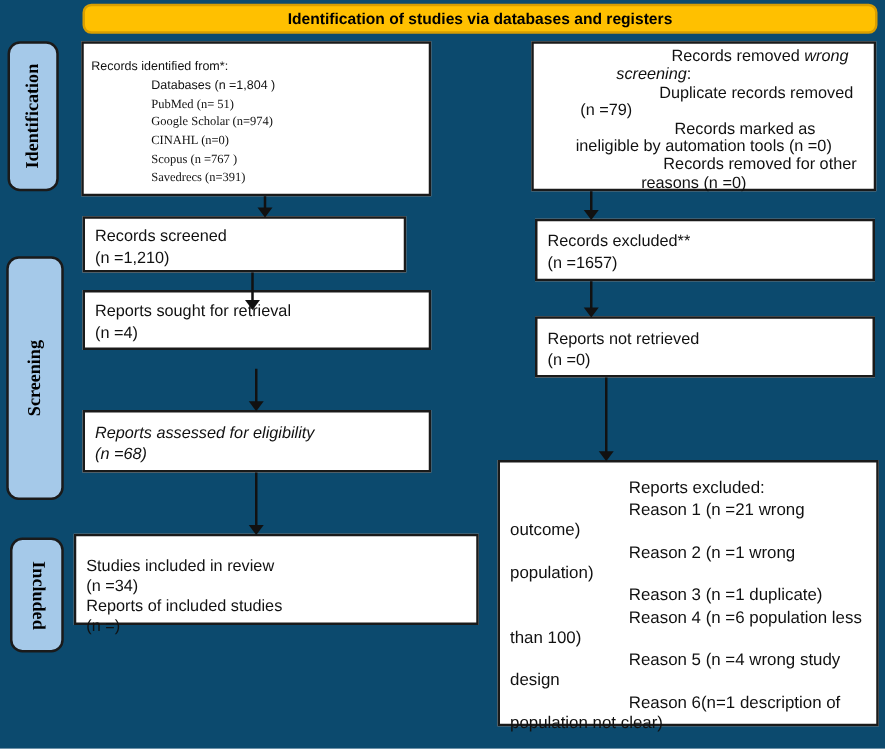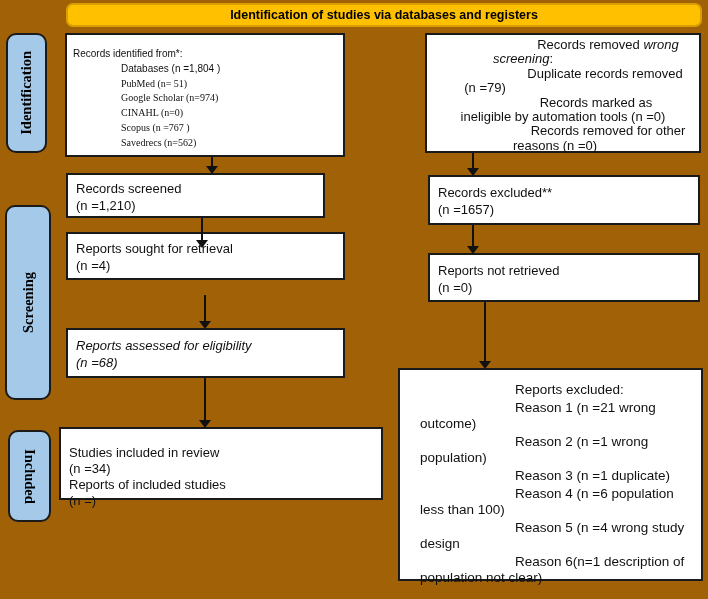--- a/index.html
+++ b/index.html
@@ -4,21 +4,21 @@
 <style>
   :root{
     --header-fill:#FFC000;
     --header-border:#D99E00;
     --stage-fill:#A5C9E9;
     --ink:#111111;
   }
   *{box-sizing:border-box;margin:0;padding:0;}
   html,body{background:#ffffff;}
   body{font-family:"Liberation Sans",sans-serif;color:#111;}
-  .canvas{position:relative;width:708px;height:599px;background:#a16207;overflow:hidden;}
+  .canvas{position:relative;width:708px;height:599px;background:#0c4a6e;overflow:hidden;}
 
   
   .header{
     position:absolute;left:66px;top:3px;width:636px;height:24px;
     background:var(--header-fill);border:2px solid var(--header-border);
     border-radius:7px;display:flex;align-items:center;justify-content:center;
     font-weight:bold;font-size:12.5px;color:#000;
   }
 
   
@@ -47,21 +47,21 @@
   .r1-line{white-space:nowrap;}
   .s1{transform:translateX(45px);}
   .s2{transform:translateX(-40px);}
   .s3{transform:translateX(42px);}
   .s4{transform:translateX(-78px);}
   .s5{transform:translateX(33px);}
   .s7{transform:translateX(45px);}
   .s8{transform:translateX(-8px);}
   .r2{left:428px;top:175px;width:272px;height:50px;padding:7px 8px;}
   .r3{left:428px;top:253px;width:272px;height:49px;padding:7px 8px;}
-  .r4{left:398px;top:368px;width:305px;height:213px;padding:12px 6px 8px 20px;font-size:13.5px;line-height:16px;}
+  .r4{left:398px;top:368px;width:305px;height:213px;padding:12px 6px 8px 8px;font-size:13.5px;line-height:16px;}
   .r4 p{margin:0 0 2px 0;text-indent:95px;}
 
   
   .varrow{position:absolute;width:12px;}
   .varrow .line{position:absolute;left:5px;top:0;bottom:5px;width:2px;background:var(--ink);}
   .varrow .head{position:absolute;left:0;bottom:0;width:0;height:0;
     border-left:6px solid transparent;border-right:6px solid transparent;border-top:8px solid var(--ink);}
   .a1{left:206px;top:157px;height:17px;}
   .a2{left:196px;top:218px;height:30px;}
   .a3{left:199px;top:295px;height:34px;}
@@ -89,21 +89,21 @@
     <span class="vdown">Included</span>
   </div>
 
   <div class="box l1">
     <div>Records identified from*:</div>
     <div class="l1-item">Databases (n =1,804 )</div>
     <div class="l1-item serif">PubMed (n= 51)</div>
     <div class="l1-item serif">Google Scholar (n=974)</div>
     <div class="l1-item serif">CINAHL  (n=0)</div>
     <div class="l1-item serif">Scopus (n =767 )</div>
-    <div class="l1-item serif">Savedrecs (n=562)</div>
+    <div class="l1-item serif">Savedrecs (n=391)</div>
   </div>
 
   <div class="box l2">
     <div>Records screened</div>
     <div>(n =1,210)</div>
   </div>
 
   <div class="box l3">
     <div>Reports sought for retrieval</div>
     <div>(n =4)</div>

